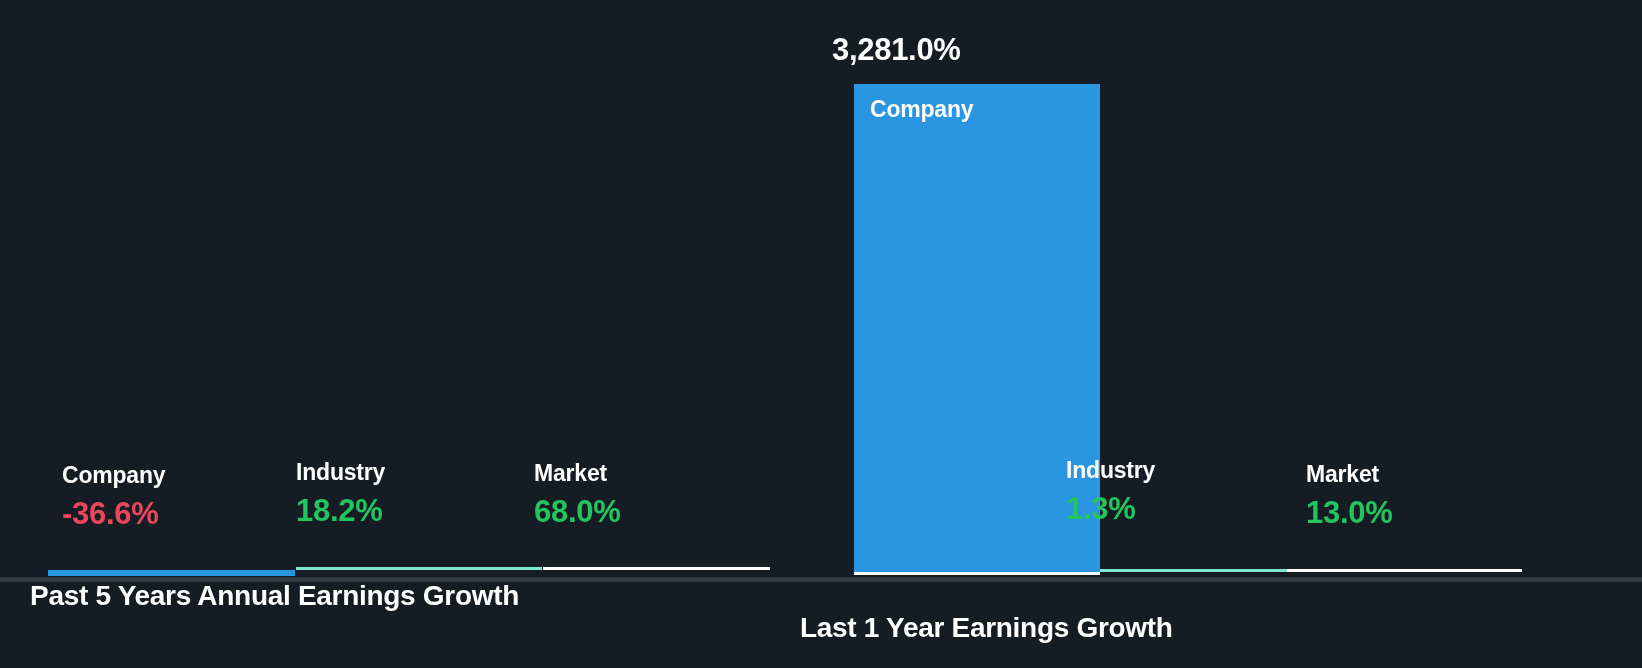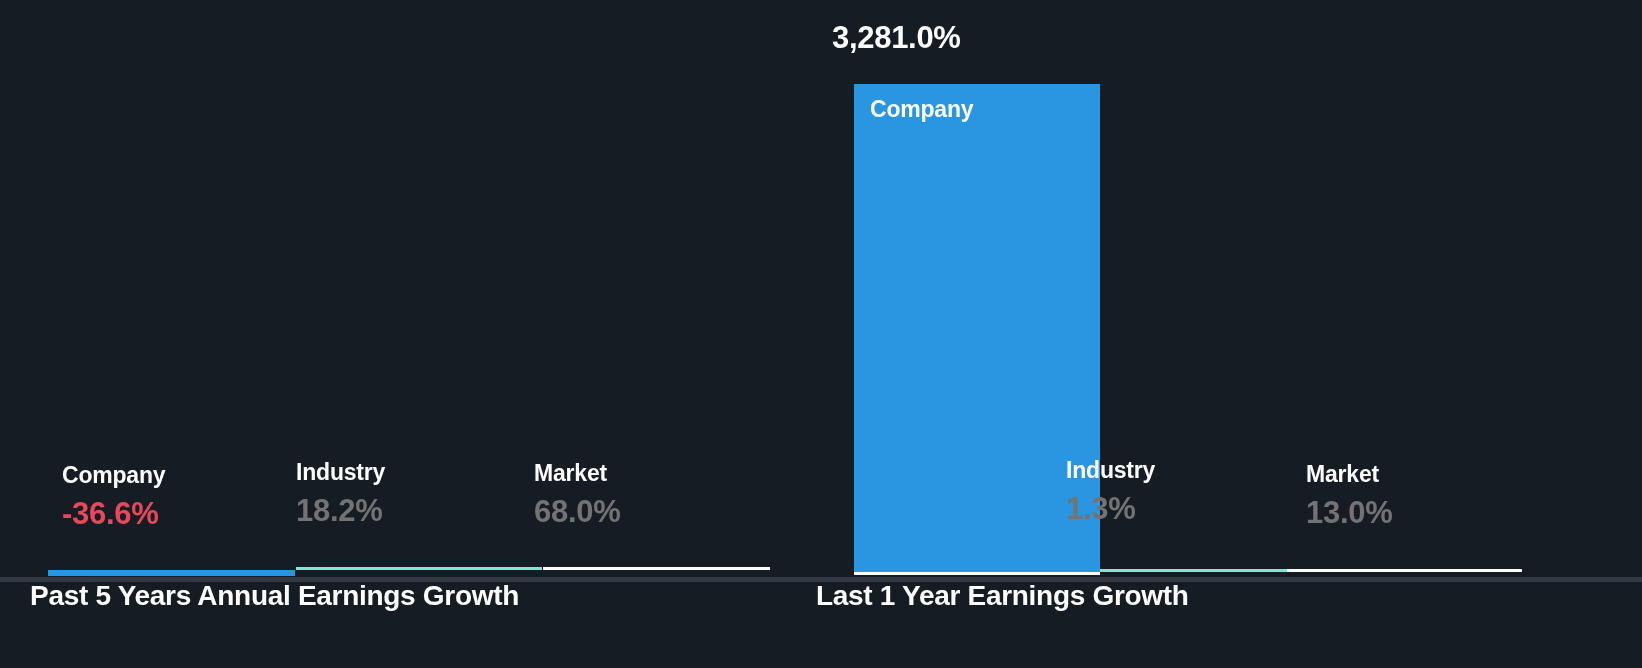--- a/index.html
+++ b/index.html
@@ -79,21 +79,21 @@
     font-size: 23px;
     font-weight: bold;
     color: #ffffff;
     letter-spacing: -0.2px;
     line-height: 26px;
   }
   .group-value {
     display: block;
     font-size: 31px;
     font-weight: bold;
-    color: #737373;
+    color: #22c55e;
     letter-spacing: -0.3px;
     line-height: 40px;
     margin-top: 6px;
   }
   .group-value.negative { color: #e9475b; }
 
   
   .panel-caption {
     position: absolute;
     top: 580px;
@@ -139,28 +139,28 @@
 
     <div class="axis-band"></div>
 
     <div class="axis-seg" style="left:54px; width:246px; top:572px; background:#ffffff;"></div>
     <div class="axis-seg" style="left:300px; width:187px; top:569px; background:#7fe8d2;"></div>
     <div class="axis-seg" style="left:487px; width:235px; top:569px; background:#ffffff;"></div>
 
     <div class="bar" style="left:54px; top:84px; width:246px; height:488px;">
       <span class="bar-inline-label">Company</span>
     </div>
-    <div class="bar-top-value" style="left:32px; top:20px;">3,281.0%</div>
+    <div class="bar-top-value" style="left:32px; top:32px;">3,281.0%</div>
 
     <div class="group" style="left:266px; top:457px;">
       <span class="group-name">Industry</span>
       <span class="group-value">1.3%</span>
     </div>
 
     <div class="group" style="left:506px; top:461px;">
       <span class="group-name">Market</span>
       <span class="group-value">13.0%</span>
     </div>
 
-    <div class="panel-caption" style="left:16px;">Last 1 Year Earnings Growth</div>
+    <div class="panel-caption" style="left:0px;margin-top:32px;">Last 1 Year Earnings Growth</div>
   </div>
 
 </div>
 
 </body></html>

